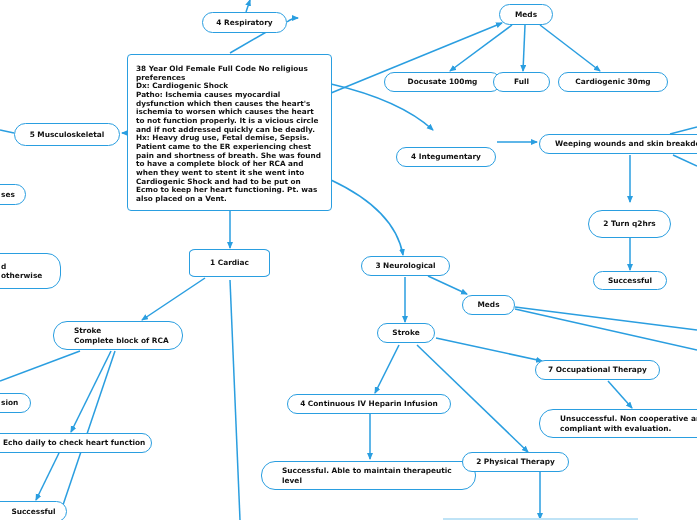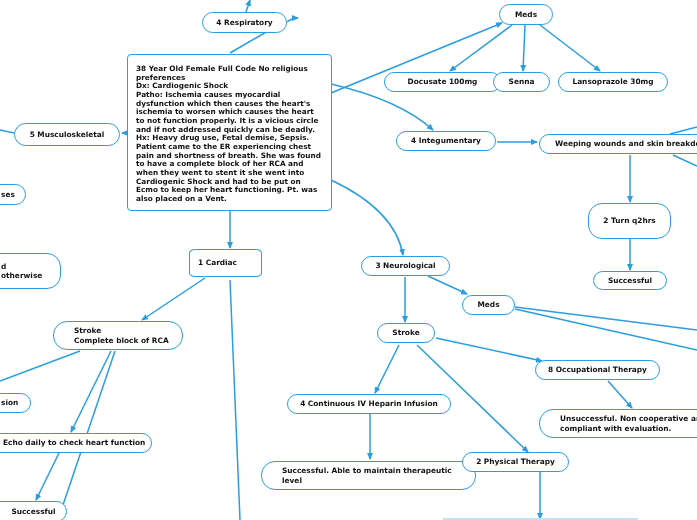--- a/index.html
+++ b/index.html
@@ -78,58 +78,58 @@
 Patho: Ischemia causes myocardial dysfunction which then causes the heart's ischemia to worsen which causes the heart to not function properly. It is a vicious circle and if not addressed quickly can be deadly.
 Hx: Heavy drug use, Fetal demise, Sepsis. Patient came to the ER experiencing chest pain and shortness of breath. She was found to have a complete block of her RCA and when they went to stent it she went into Cardiogenic Shock and had to be put on Ecmo to keep her heart functioning. Pt. was also placed on a Vent.</div>
 
 <div class="node" style="left:14px;top:123px;width:106px;height:23px;">5 Musculoskeletal</div>
 
 <div class="node left" style="left:-60px;top:184px;width:86px;height:21px;padding-left:60px;">ses</div>
 
 <div class="node left pre" style="left:-60px;top:253px;width:121px;height:36px;padding-left:60px;">d
 otherwise</div>
 
-<div class="node cyl left" style="left:189px;top:249px;width:73px;height:28px;padding-left:8px;">1 Cardiac</div>
+<div class="node cyl left" style="left:189px;top:249px;width:81px;height:28px;padding-left:20px;">1 Cardiac</div>
 
 <div class="node left pre" style="left:53px;top:321px;width:130px;height:29px;">Stroke
 Complete block of RCA</div>
 
 <div class="node left" style="left:-60px;top:393px;width:91px;height:20px;padding-left:60px;">sion</div>
 
 <div class="node left" style="left:-20px;top:433px;width:172px;height:20px;padding-left:22px;">Echo daily to check heart function</div>
 
 <div class="node" style="left:-20px;top:501px;width:87px;height:21px;padding-left:20px;">Successful</div>
 
 <div class="node" style="left:499px;top:4px;width:54px;height:21px;">Meds</div>
 
 <div class="node" style="left:384px;top:72px;width:117px;height:20px;">Docusate 100mg</div>
 
-<div class="node" style="left:493px;top:72px;width:57px;height:20px;">Senna</div>
+<div class="node" style="left:493px;top:72px;width:57px;height:20px;">Full</div>
 
-<div class="node" style="left:558px;top:72px;width:110px;height:20px;">Lansoprazole 30mg</div>
+<div class="node" style="left:558px;top:72px;width:110px;height:20px;">Cardiogenic 30mg</div>
 
-<div class="node" style="left:396px;top:131px;width:100px;height:20px;text-align:center;">4 Integumentary</div>
+<div class="node" style="left:396px;top:147px;width:100px;height:20px;text-align:center;">4 Integumentary</div>
 
 <div class="node left" style="left:539px;top:134px;width:180px;height:20px;padding-left:15px;">Weeping wounds and skin breakdown</div>
 
-<div class="node" style="left:588px;top:203px;width:83px;height:36px;">2 Turn q2hrs</div>
+<div class="node" style="left:588px;top:210px;width:83px;height:28px;">2 Turn q2hrs</div>
 
 <div class="node" style="left:593px;top:271px;width:74px;height:19px;">Successful</div>
 
 <div class="node" style="left:361px;top:256px;width:89px;height:20px;">3 Neurological</div>
 
 <div class="node" style="left:462px;top:295px;width:53px;height:20px;">Meds</div>
 
 <div class="node" style="left:377px;top:323px;width:58px;height:20px;">Stroke</div>
 
 <div class="node" style="left:287px;top:394px;width:164px;height:20px;">4 Continuous IV Heparin Infusion</div>
 
 <div class="node left pre" style="left:261px;top:461px;width:215px;height:29px;">Successful. Able to maintain therapeutic
 level</div>
 
-<div class="node" style="left:535px;top:360px;width:125px;height:20px;">8 Occupational Therapy</div>
+<div class="node" style="left:535px;top:360px;width:125px;height:20px;">7 Occupational Therapy</div>
 
 <div class="node left pre" style="left:539px;top:409px;width:180px;height:29px;">Unsuccessful. Non cooperative and
 compliant with evaluation.</div>
 
 <div class="node" style="left:462px;top:452px;width:107px;height:20px;">2 Physical Therapy</div>
 
 <div class="bottom-line"></div>
 
 </body></html>

